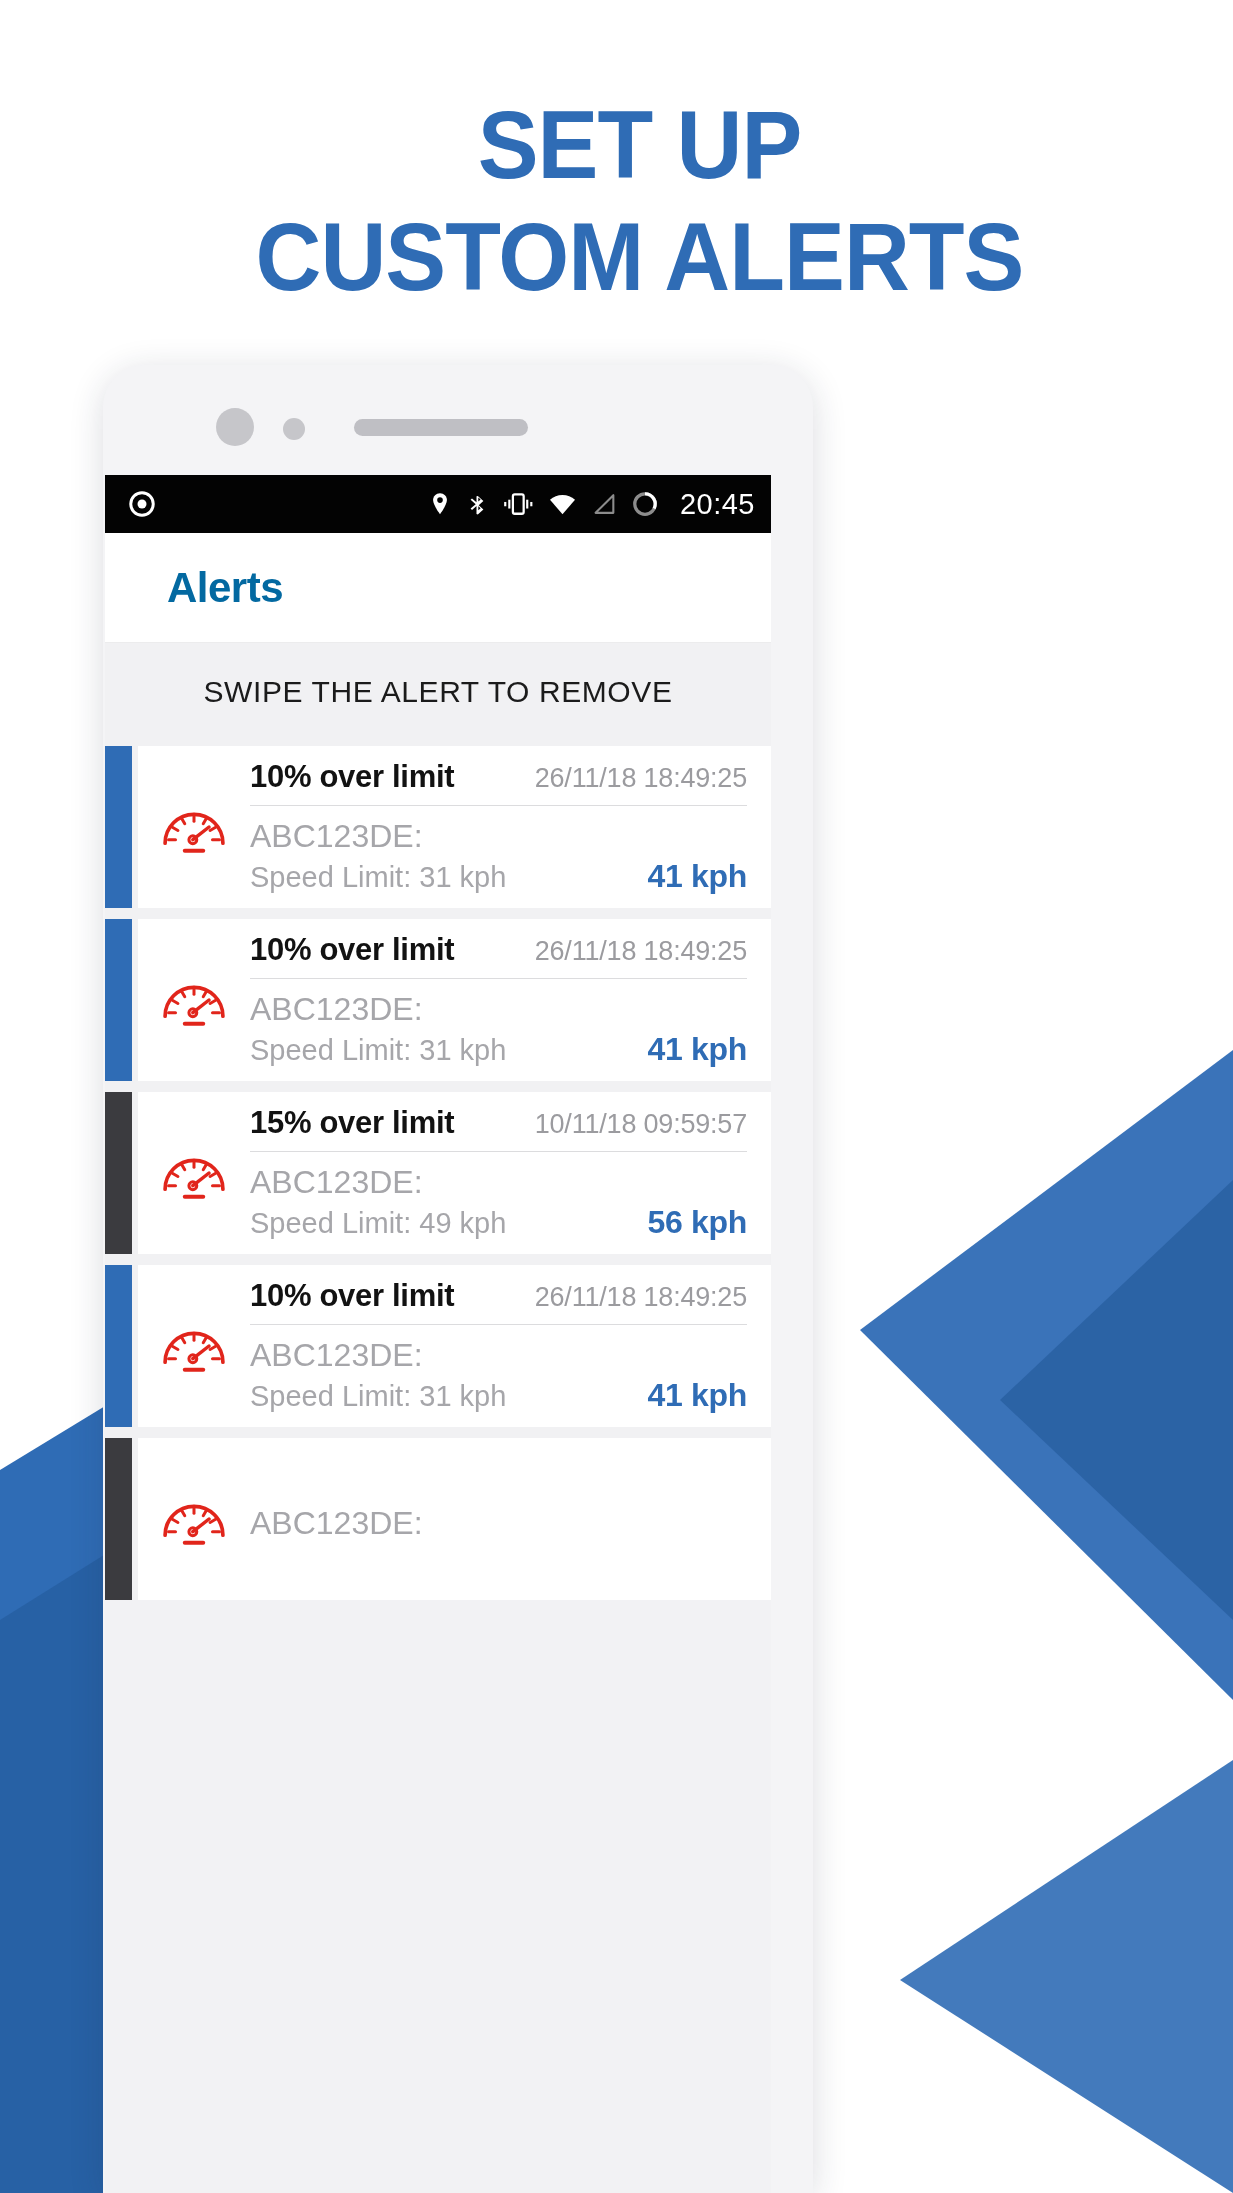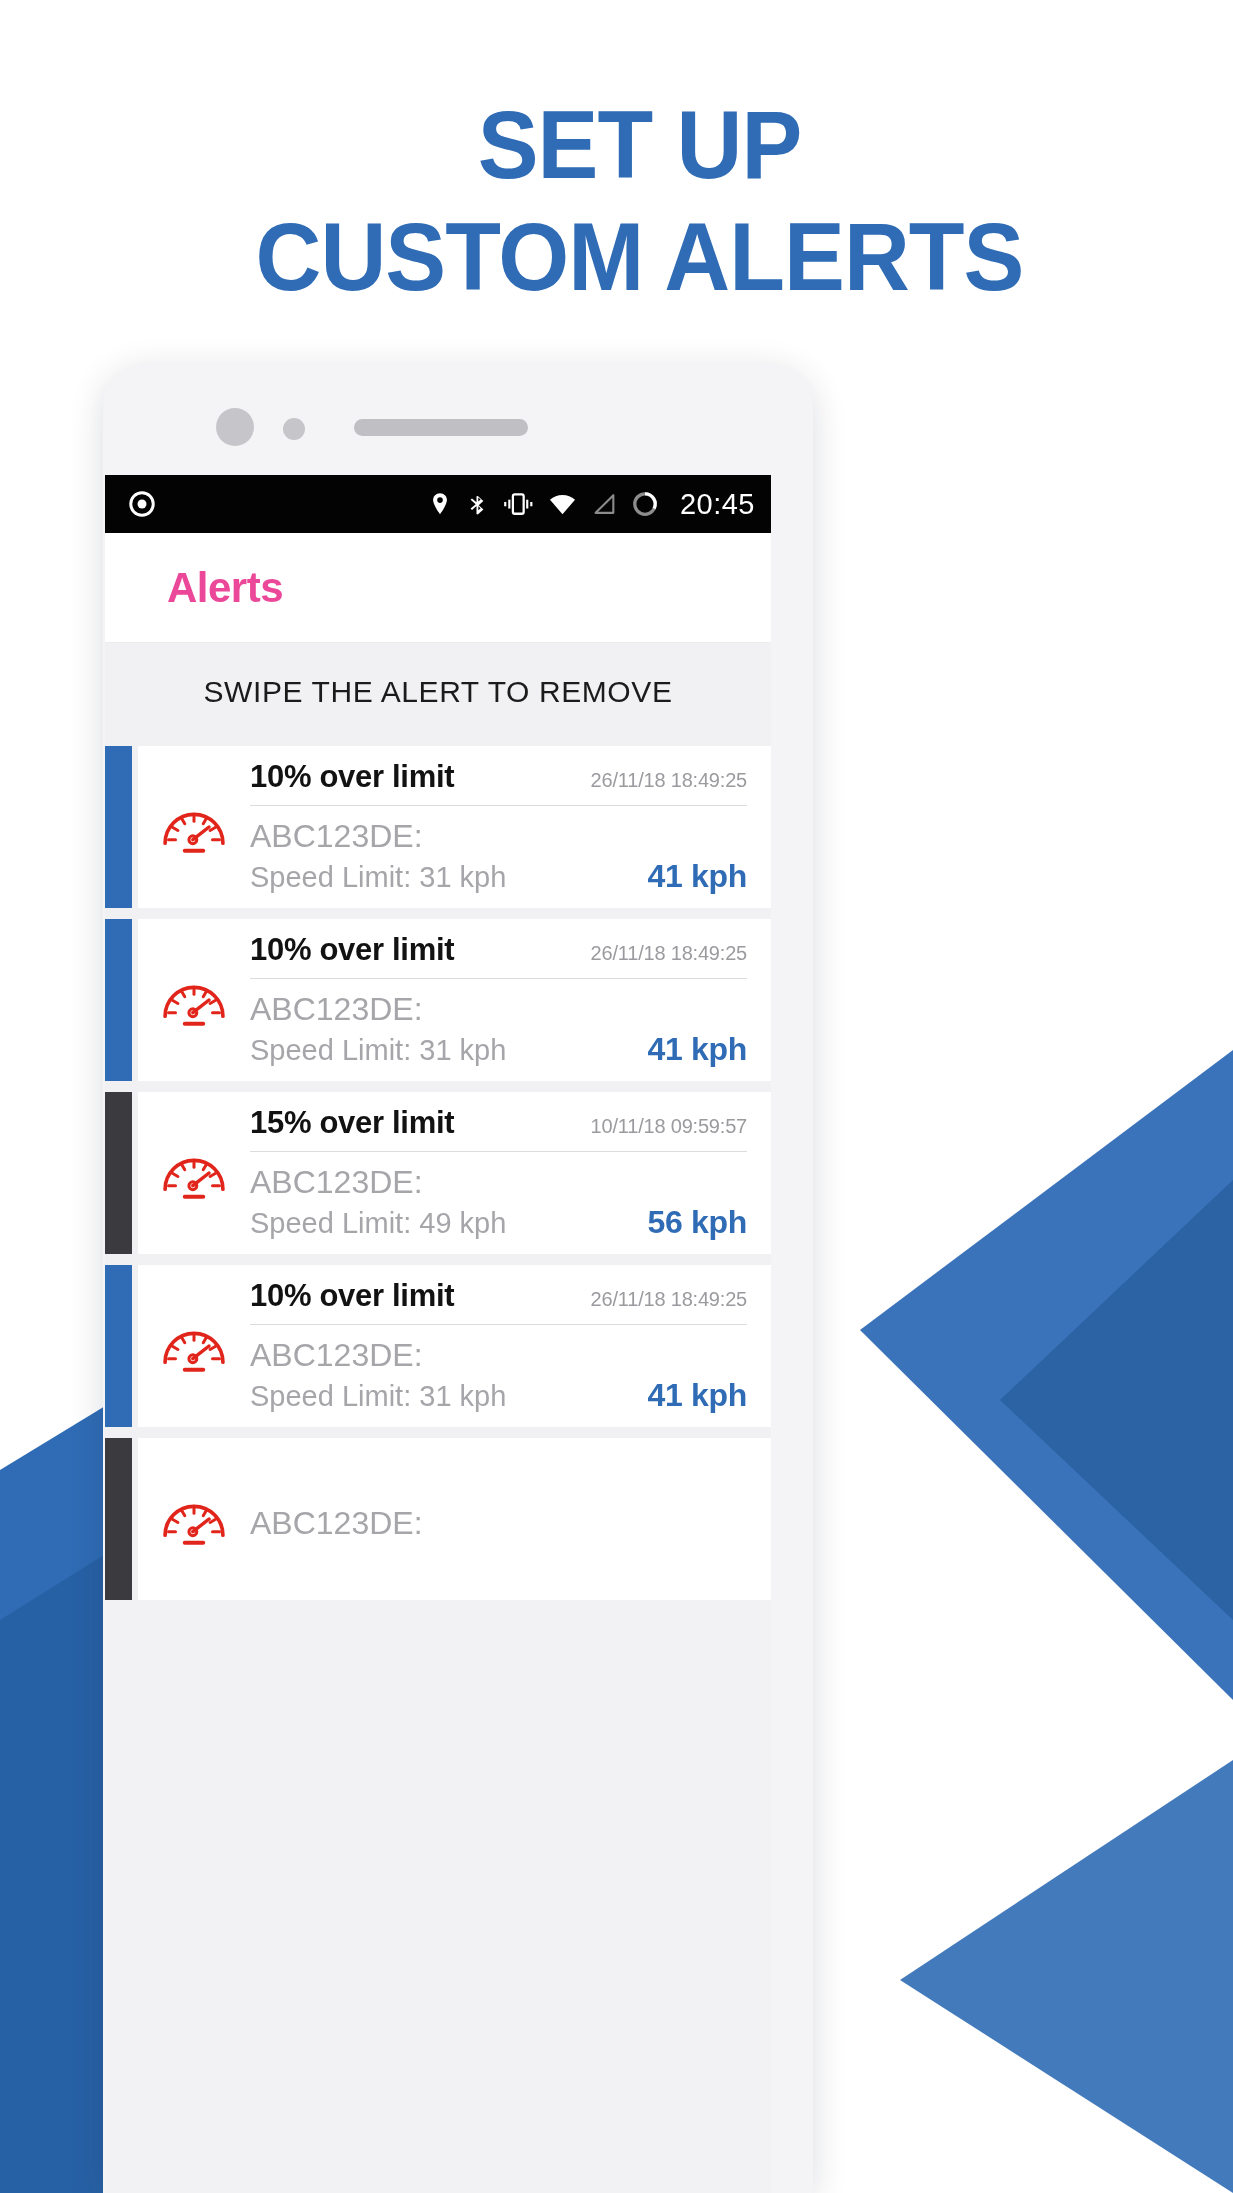--- a/index.html
+++ b/index.html
@@ -131,21 +131,21 @@
     background: #ffffff;
     height: 110px;
     display: flex;
     align-items: center;
     padding-left: 62px;
     border-bottom: 1px solid #ececed;
   }
   #app-bar-title {
     font-size: 42px;
     font-weight: bold;
-    color: #ec4899;
+    color: #0369a1;
     letter-spacing: -0.5px;
   }
 
   
   #swipe-banner {
     background: #f1f1f3;
     height: 97px;
     display: flex;
     align-items: center;
     justify-content: center;
@@ -203,21 +203,21 @@
     border-bottom: 1px solid #dcdcde;
     gap: 44px;
   }
   .alert-title {
     font-size: 31px;
     font-weight: bold;
     color: #121212;
     letter-spacing: -0.3px;
   }
   .alert-time {
-    font-size: 20px;
+    font-size: 27px;
     color: #9b9b9f;
     letter-spacing: -0.2px;
   }
   .alert-body-bottom {
     padding-top: 9px;
   }
   .alert-plate {
     font-size: 32px;
     color: #a6a6aa;
     line-height: 1.32;

